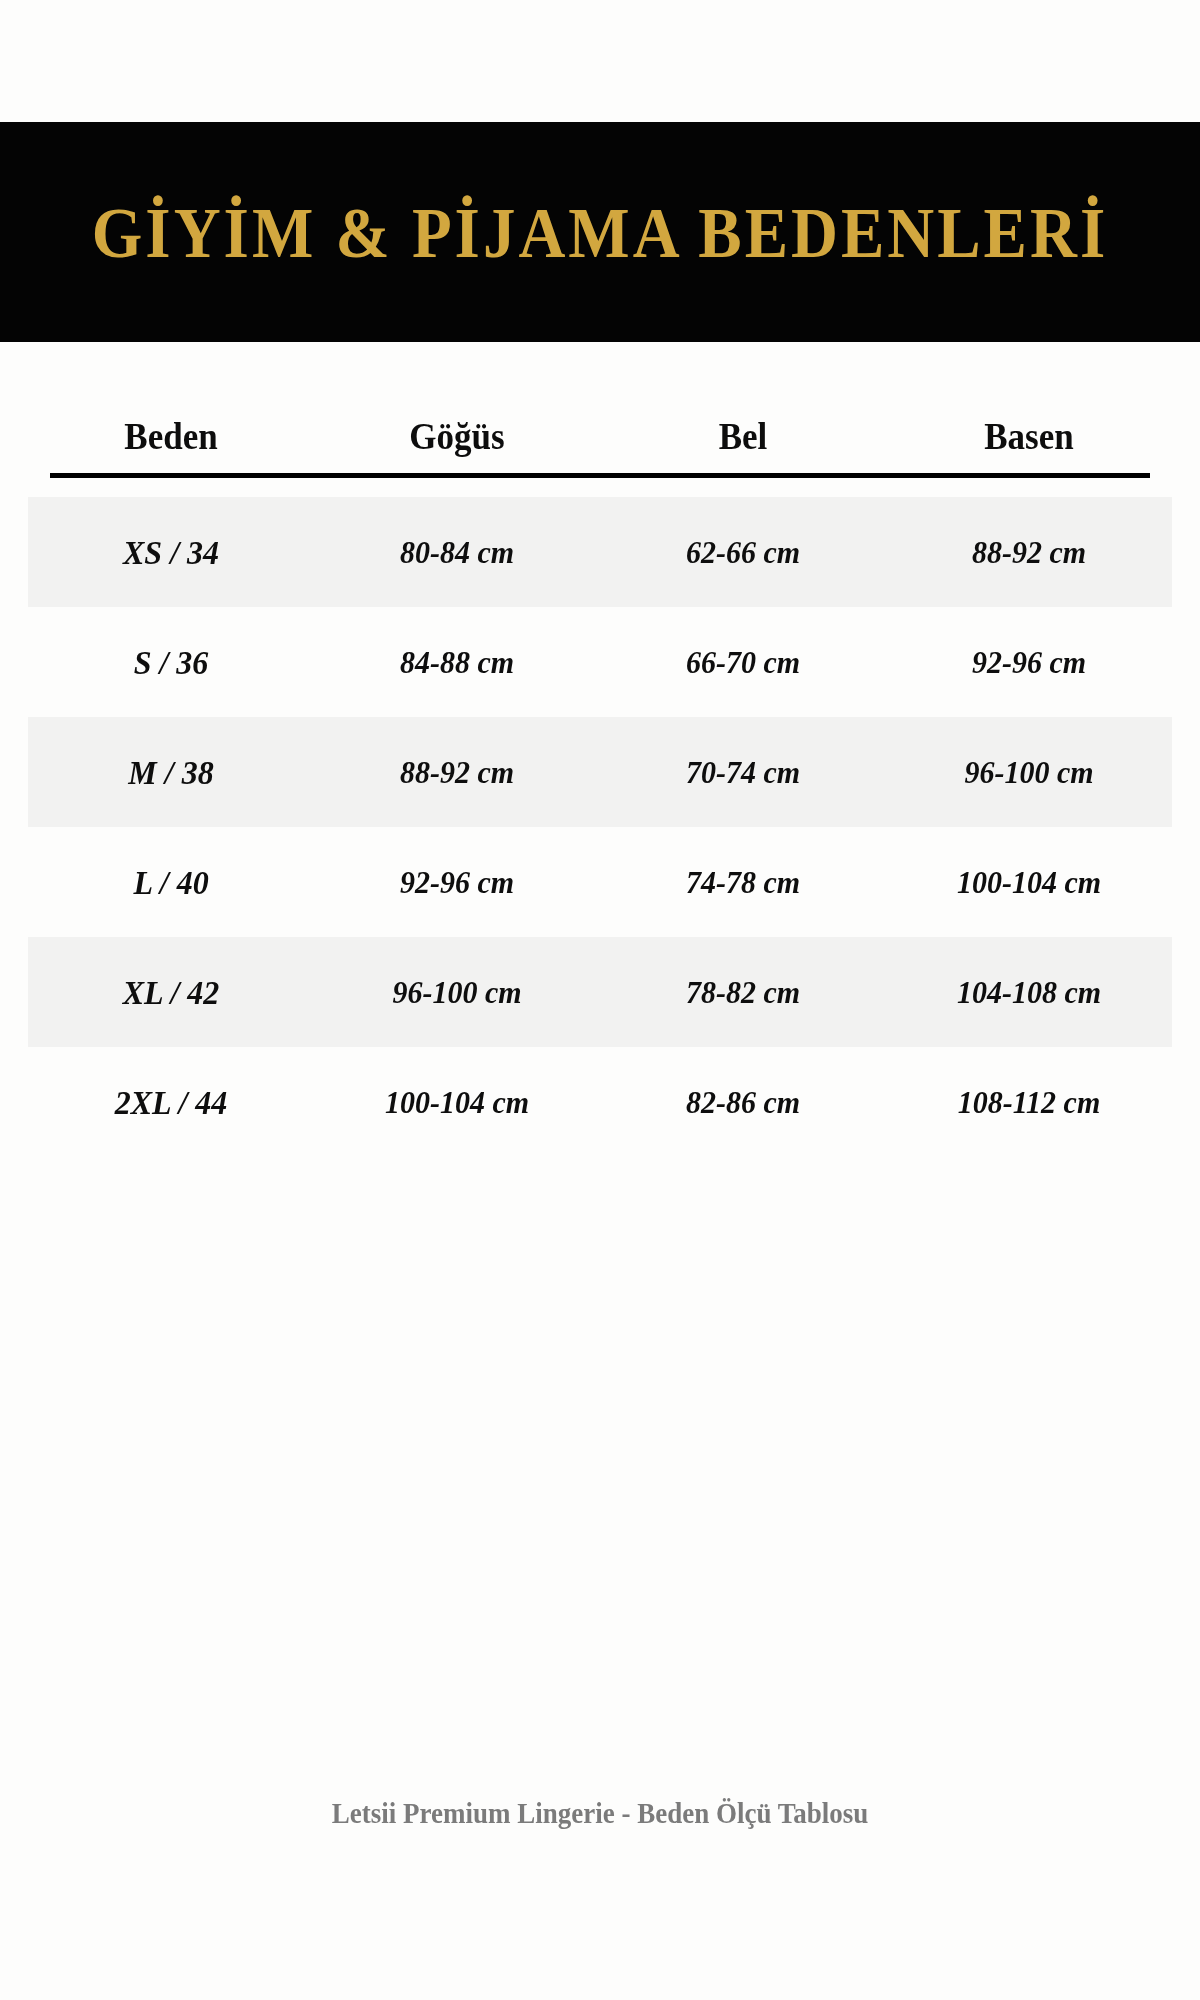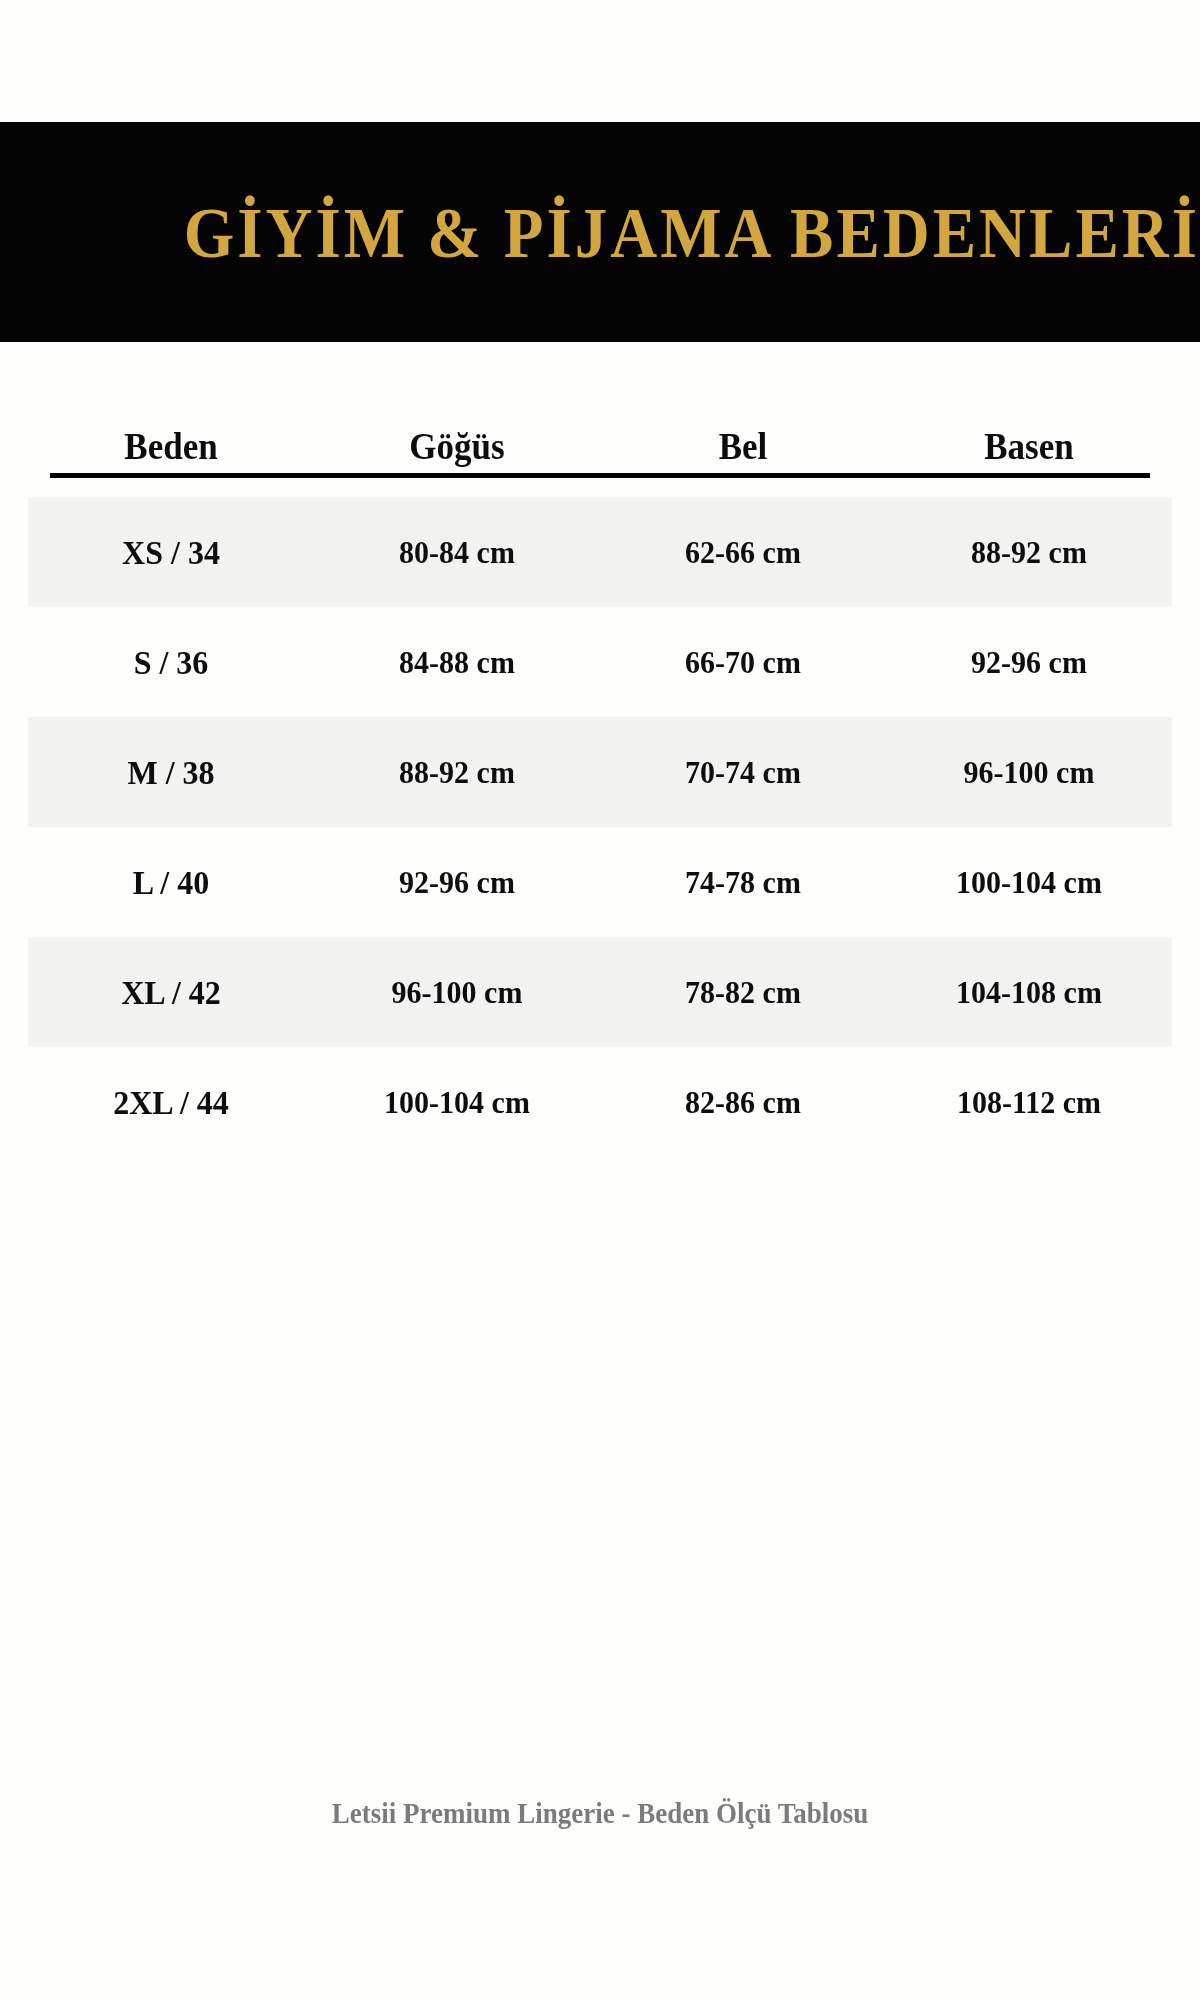--- a/index.html
+++ b/index.html
@@ -16,21 +16,21 @@
   
   .banner {
     position: absolute;
     top: 122px;
     left: 0;
     width: 1200px;
     height: 220px;
     background: #040404;
     display: flex;
     align-items: center;
-    justify-content: flex-end;
+    justify-content: center;
   }
   .banner-title {
     color: #d2a73f;
     font-size: 65px;
     font-weight: bold;
     letter-spacing: 3px;
     white-space: nowrap;
     transform: scaleY(1.12);
   }
 
@@ -38,36 +38,36 @@
   .size-table {
     position: absolute;
     top: 400px;
     left: 28px;
     width: 1144px;
   }
   .thead {
     display: flex;
     height: 73px;
     align-items: flex-end;
-    padding-bottom: 6px;
+    padding-bottom: 16px;
   }
   .th {
     width: 25%;
     text-align: center;
     font-size: 35px;
     font-weight: bold;
     color: #0d0d0d;
     transform: scaleY(1.08);
   }
   .header-rule {
     height: 5px;
     background: #000000;
     margin: 0 22px;
   }
-  .tbody { margin-top: 19px; }
+  .tbody { margin-top: 19px; font-style: italic; }
   .tr {
     display: flex;
     height: 110px;
     align-items: center;
   }
   .tr:nth-child(odd) { background: #f2f2f1; }
   .td {
     width: 25%;
     text-align: center;
     color: #0e0e0e;

